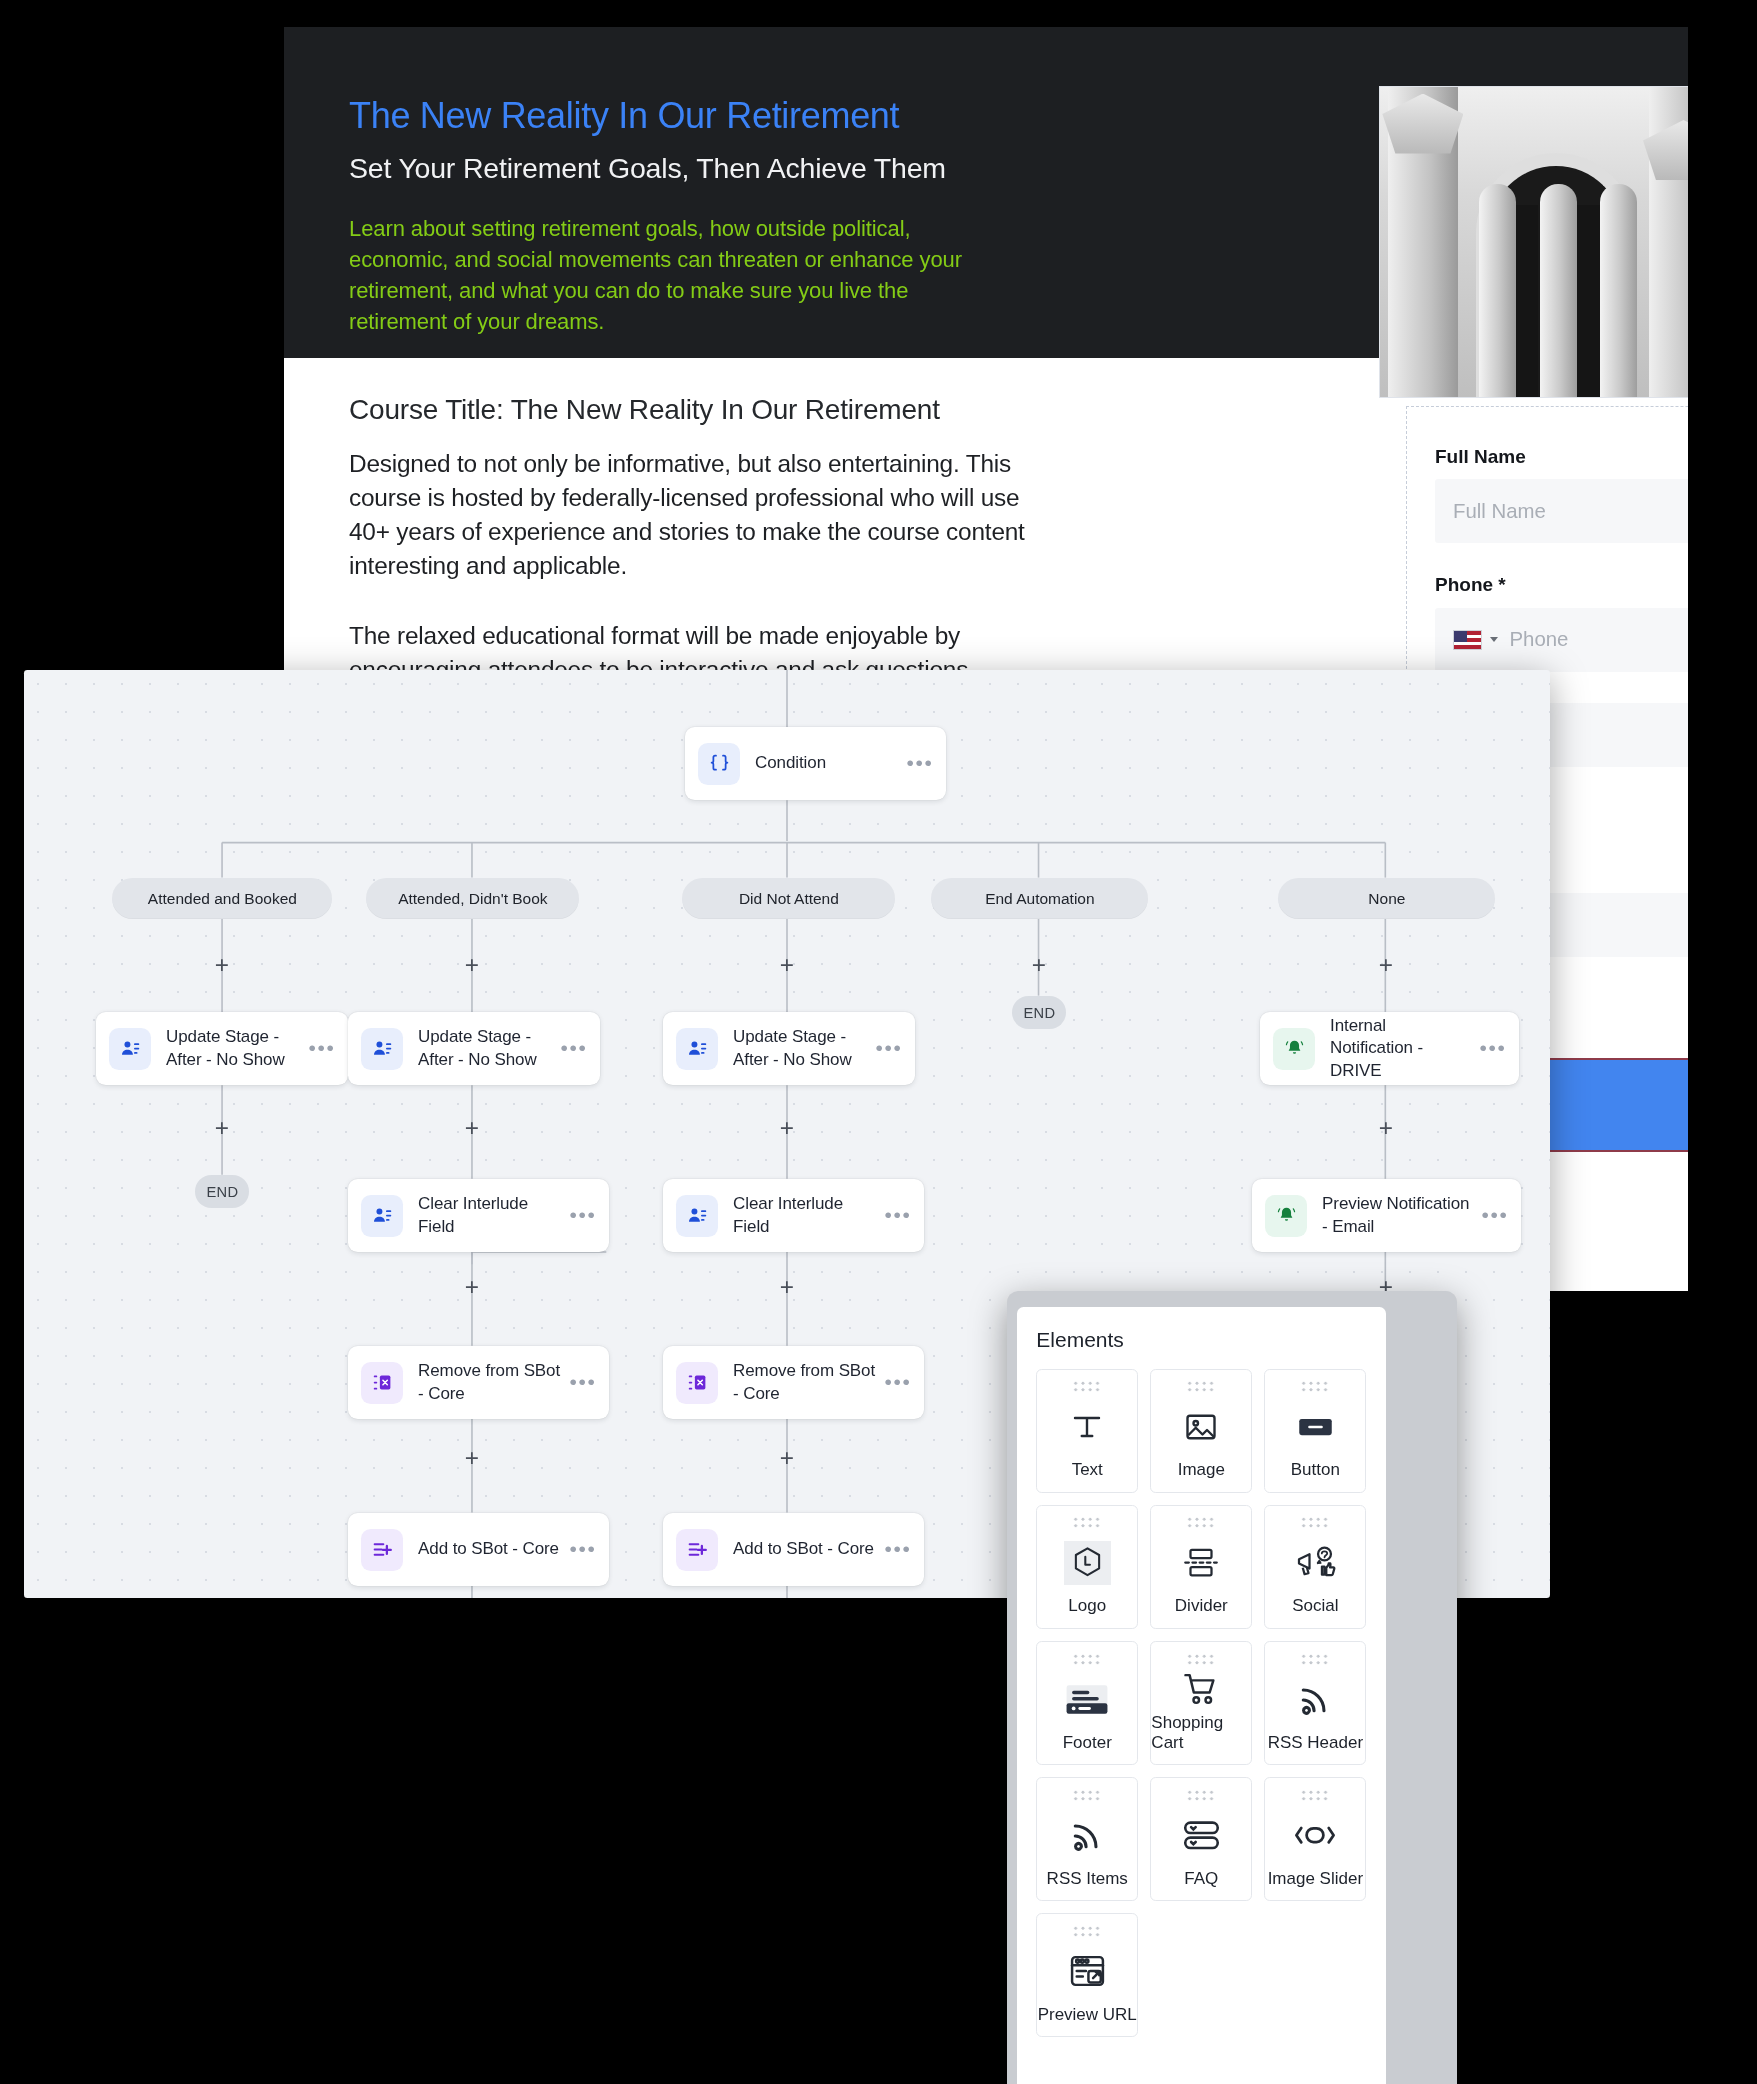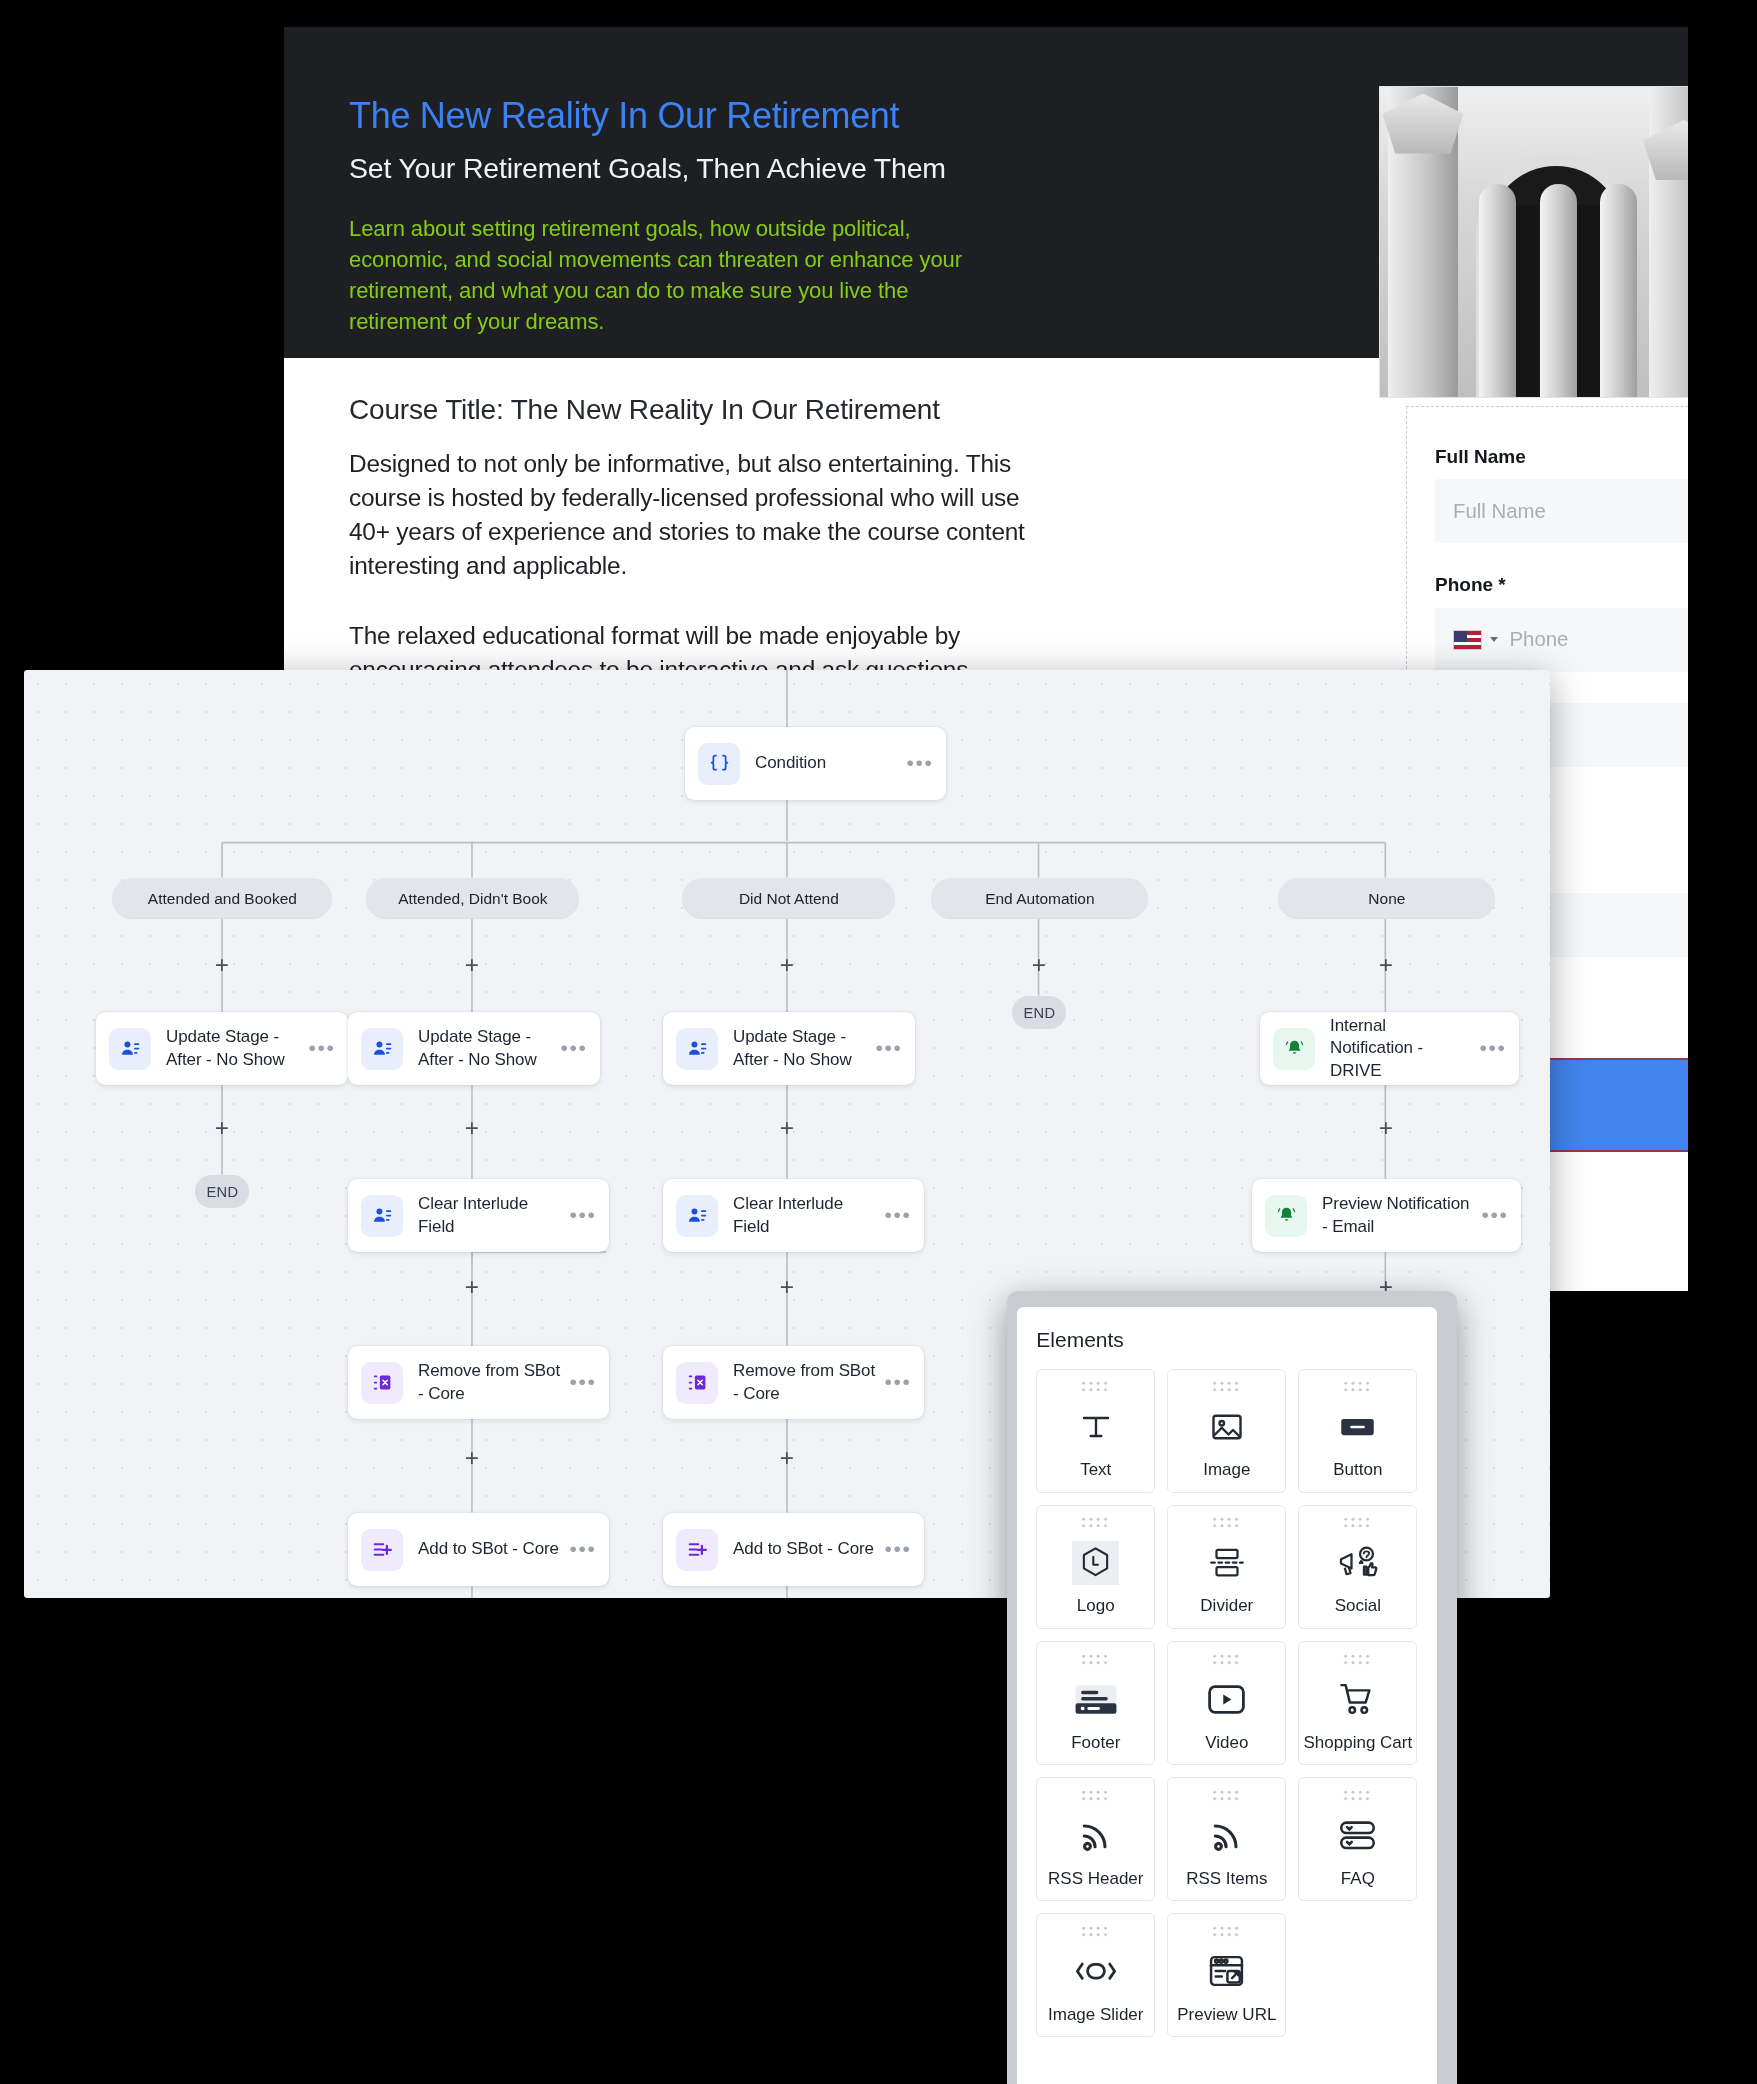--- a/index.html
+++ b/index.html
@@ -186,21 +186,21 @@
 
   
   .palette-shell {
     position: absolute; left: 1007px; top: 1291px;
     width: 450px; height: 794px;
     background: #c9ccd1; border-radius: 11.4px 11.4px 0 0;
     box-shadow: 0 11.4px 36px rgba(0,0,0,.4);
     padding: 16.3px 9.8px 0 9.8px;
   }
   .palette {
-    width: 420px; height: 778px; background: #fff;
+    width: 369px; height: 778px; background: #fff;
     border-radius: 6.5px 6.5px 0 0; padding: 21px 19.5px 0 19.5px; overflow: hidden;
   }
   .palette-title {
     font-size: 21px; color: #1d222b; font-weight: 400; margin-bottom: 16.3px;
   }
   .pal-grid {
     display: grid; grid-template-columns: repeat(3,1fr); gap: 12.2px;
   }
   .pal-cell {
     height: 124px; border: 0.8px solid #e4e7ec; border-radius: 5.7px;
@@ -612,30 +612,20 @@
               <rect x="4.5" y="8.4" width="17" height="2.2" rx="1.1" fill="#2b3342"></rect>
               <rect x="1" y="12.4" width="26" height="6.6" rx="1.4" fill="#2b3342"></rect>
               <circle cx="5.5" cy="15.7" r="1.2" fill="#fff"></circle>
               <rect x="8.5" y="14.8" width="8" height="1.9" rx=".95" fill="#fff"></rect>
             </svg>
           </span>
           <span class="pal-lbl">Footer</span>
         </div>
 
 
-        <div class="pal-cell">
-          <span class="grip"></span>
-          <span class="pal-ico">
-            <svg width="39" height="31" viewBox="0 0 24 19">
-              <rect x="1.6" y="1.6" width="20.8" height="15.8" rx="3.4" fill="none" stroke="#242a33" stroke-width="1.7"></rect>
-              <path d="M10 6.4l5 3.1-5 3.1z" fill="#242a33"></path>
-            </svg>
-          </span>
-          <span class="pal-lbl">Video</span>
-        </div>
 
         <div class="pal-cell">
           <span class="grip"></span>
           <span class="pal-ico">
             <svg width="37" height="34" viewBox="0 0 24 22" fill="none" stroke="#242a33" stroke-width="1.6" stroke-linecap="round" stroke-linejoin="round">
               <path d="M1.6 2h2.7l2.7 11.2h10.3l2.4-7.8H6.2"></path>
               <circle cx="8.6" cy="18.2" r="1.8"></circle>
               <circle cx="16.4" cy="18.2" r="1.8"></circle>
             </svg>
           </span>

